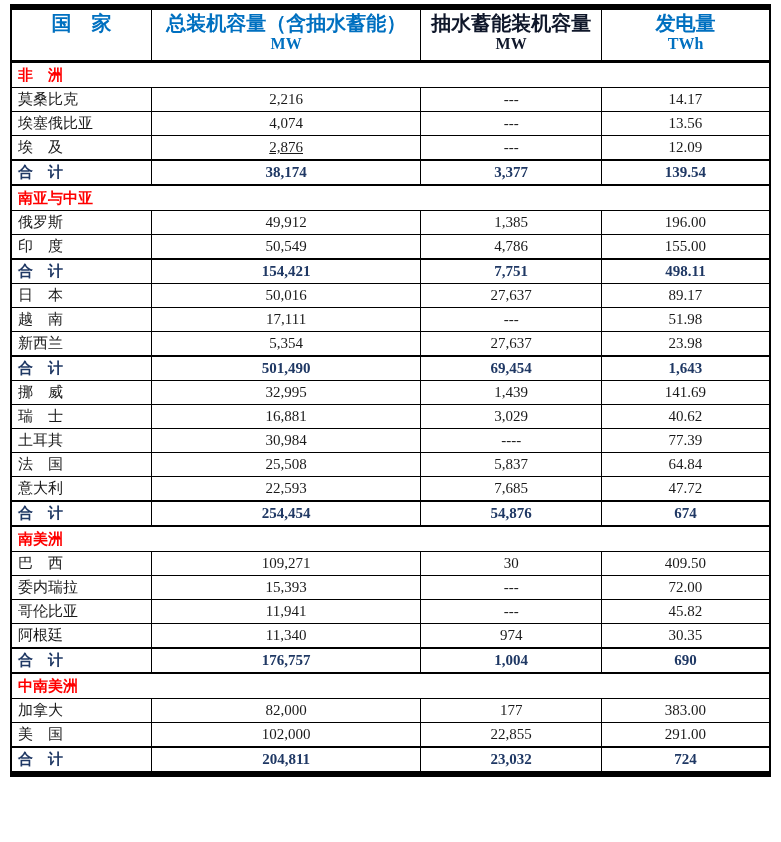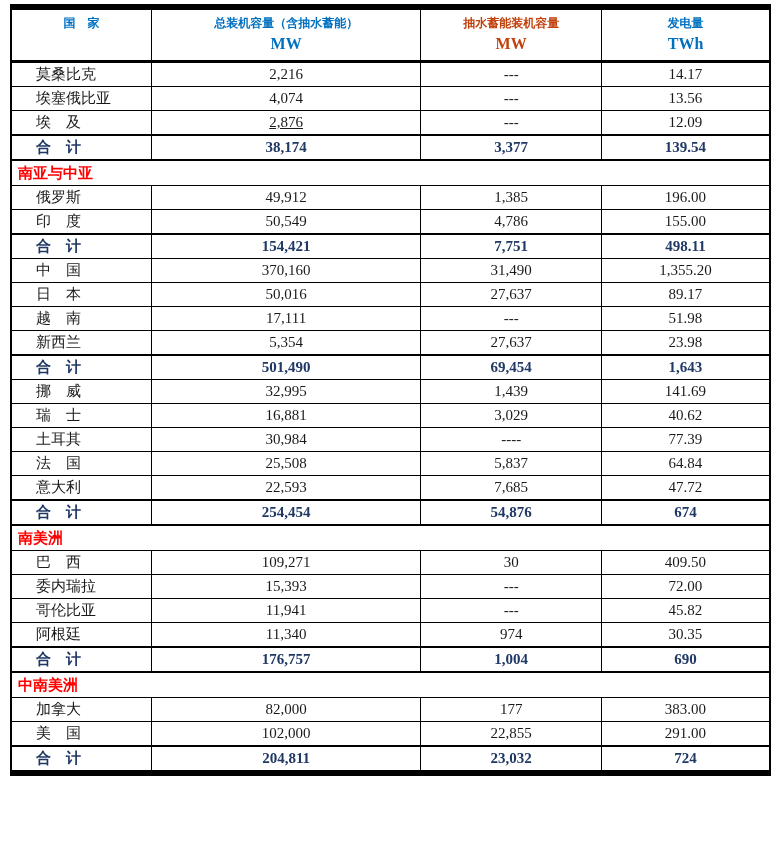--- a/index.html
+++ b/index.html
@@ -9,24 +9,24 @@
     -webkit-font-smoothing:antialiased;
   }
   .table-wrap{position:absolute;left:10px;top:4px;width:761px;}
   table{border-collapse:collapse;width:100%;table-layout:fixed;}
   table{border-top:6px solid #000;border-bottom:6px solid #000;
         border-left:2px solid #000;border-right:2px solid #000;}
   th,td{border:1px solid #000;padding:0 6px;vertical-align:middle;
         font-size:15px;color:#1a1a1a;overflow:hidden;white-space:nowrap;}
   thead th{border-bottom:3px solid #000;height:46px;padding:2px 4px;
            font-weight:bold;text-align:center;vertical-align:top;}
-  .h-label{font-size:12px;line-height:22px;}
+  .h-label{font-size:20px;line-height:22px;}
   .h-unit{font-size:16px;line-height:20px;font-weight:bold;}
   tbody td{height:23px;}
-  .country-cell{text-align:left;padding-left:24px;}
+  .country-cell{text-align:left;padding-left:6px;}
   .value-cell{text-align:center;}
   .section-row td{border-top:2px solid #000;font-weight:bold;font-size:15px;
                   text-align:left;padding-left:6px;height:24px;}
   .total-row td{border-top:2px solid #000;font-weight:bold;}
 </style>
 </head>
 <body>
 
 <div class="table-wrap">
   <table>
@@ -39,31 +39,34 @@
     <thead>
       <tr>
           <th style="color: rgb(0, 112, 192);">
             <div class="h-label">国　家</div>
             <div class="h-unit"></div>
           </th>
           <th style="color: rgb(0, 112, 192);">
             <div class="h-label">总装机容量（含抽水蓄能）</div>
             <div class="h-unit">MW</div>
           </th>
-          <th style="color: #c2410c;">
+          <th style="color: #0f172a;">
             <div class="h-label">抽水蓄能装机容量</div>
             <div class="h-unit">MW</div>
           </th>
           <th style="color: rgb(0, 112, 192);">
             <div class="h-label">发电量</div>
             <div class="h-unit">TWh</div>
           </th>
         </tr>
     </thead>
     <tbody>
+        <tr class="section-row">
+          <td colspan="4" style="color: rgb(255, 0, 0);">非　洲</td>
+        </tr>
         <tr>
           <td class="country-cell" style="color: rgb(26, 26, 26);">莫桑比克</td>
           <td class="value-cell" style="color: rgb(26, 26, 26);">2,216</td>
           <td class="value-cell" style="color: rgb(26, 26, 26);">---</td>
           <td class="value-cell" style="color: rgb(26, 26, 26);">14.17</td>
         </tr>
         <tr>
           <td class="country-cell" style="color: rgb(26, 26, 26);">埃塞俄比亚</td>
           <td class="value-cell" style="color: rgb(26, 26, 26);">4,074</td>
           <td class="value-cell" style="color: rgb(26, 26, 26);">---</td>
@@ -94,26 +97,20 @@
           <td class="country-cell" style="color: rgb(26, 26, 26);">印　度</td>
           <td class="value-cell" style="color: rgb(26, 26, 26);">50,549</td>
           <td class="value-cell" style="color: rgb(26, 26, 26);">4,786</td>
           <td class="value-cell" style="color: rgb(26, 26, 26);">155.00</td>
         </tr>
         <tr class="total-row">
           <td class="country-cell" style="color: rgb(31, 56, 100); font-weight: bold;">合　计</td>
           <td class="value-cell" style="color: rgb(31, 56, 100); font-weight: bold;">154,421</td>
           <td class="value-cell" style="color: rgb(31, 56, 100); font-weight: bold;">7,751</td>
           <td class="value-cell" style="color: rgb(31, 56, 100); font-weight: bold;">498.11</td>
-        </tr>
-        <tr>
-          <td class="country-cell" style="color: rgb(26, 26, 26);">中　国</td>
-          <td class="value-cell" style="color: rgb(26, 26, 26);">370,160</td>
-          <td class="value-cell" style="color: rgb(26, 26, 26);">31,490</td>
-          <td class="value-cell" style="color: rgb(26, 26, 26);">1,355.20</td>
         </tr>
         <tr>
           <td class="country-cell" style="color: rgb(26, 26, 26);">日　本</td>
           <td class="value-cell" style="color: rgb(26, 26, 26);">50,016</td>
           <td class="value-cell" style="color: rgb(26, 26, 26);">27,637</td>
           <td class="value-cell" style="color: rgb(26, 26, 26);">89.17</td>
         </tr>
         <tr>
           <td class="country-cell" style="color: rgb(26, 26, 26);">越　南</td>
           <td class="value-cell" style="color: rgb(26, 26, 26);">17,111</td>

